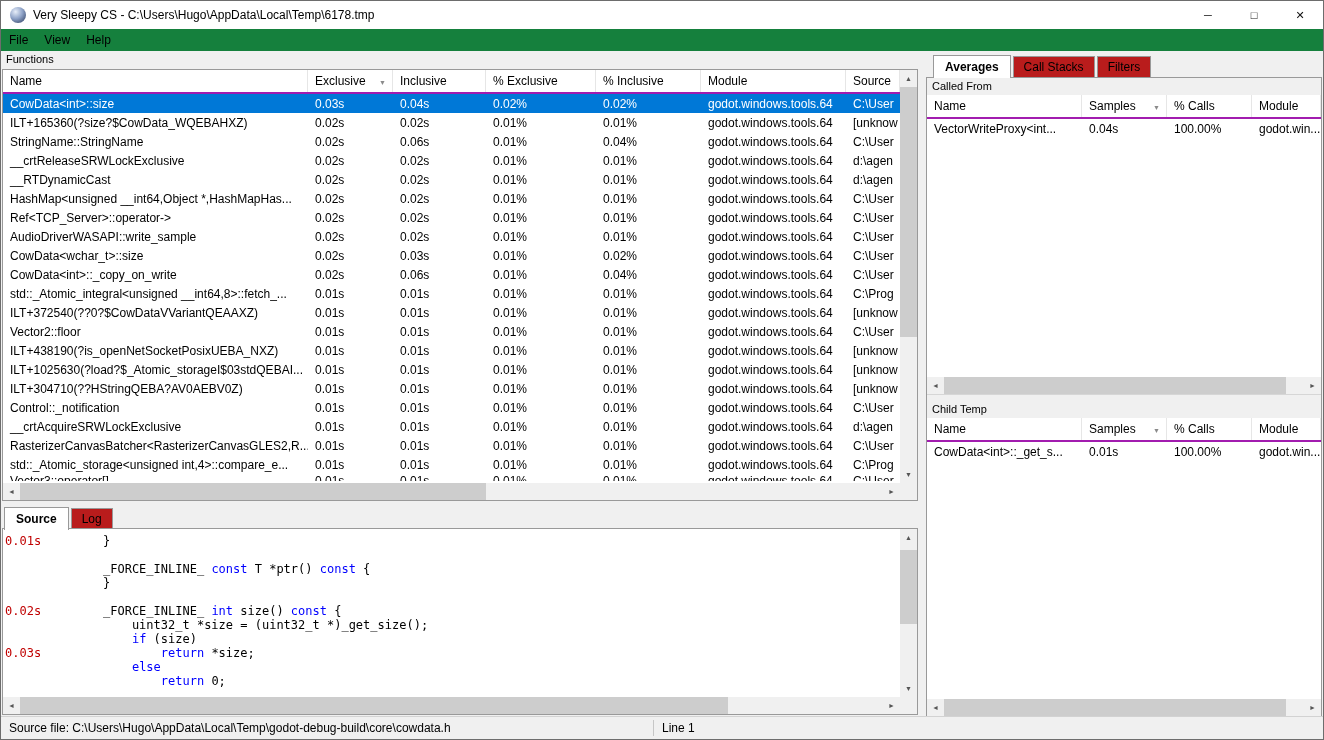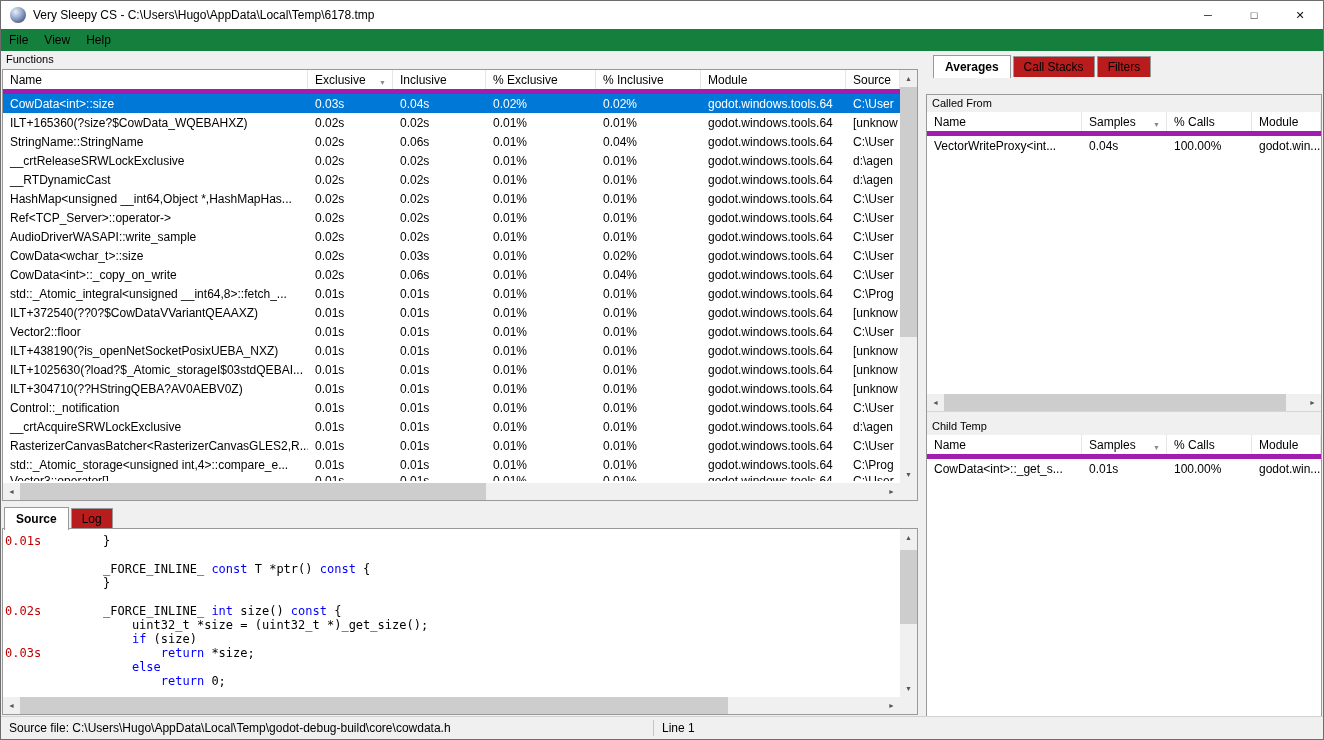--- a/index.html
+++ b/index.html
@@ -25,21 +25,21 @@
   .strack{flex:1;position:relative;background:#f0f0f0}
   .sthumb-h{position:absolute;top:0;height:17px;background:#cdcdcd}
   .vscroll{position:absolute;right:0;top:0;bottom:17px;width:17px;background:#f0f0f0;display:flex;flex-direction:column}
   .sthumb-v{position:absolute;left:0;width:17px;background:#cdcdcd}
   .scorner{position:absolute;right:0;bottom:0;width:17px;height:17px;background:#f0f0f0}
 
   
   .func-caption{position:absolute;left:1px;top:50px;width:916px;height:18px;font-size:11px;padding:2px 4px;background:#f0f0f0;white-space:nowrap}
   .func-box{position:absolute;left:1px;top:68px;width:916px;height:432px;background:#fff;border:1px solid #999}
   .func-main{position:absolute;left:0;top:0;right:17px;bottom:0;display:flex;flex-direction:column;overflow:hidden}
-  .fhdr{display:flex;height:24px;border-bottom:5px solid #a21caf;flex-shrink:0;background:#fff}
+  .fhdr{display:flex;height:24px;border-bottom:2px solid #a21caf;flex-shrink:0;background:#fff}
   .fh{position:relative;display:flex;align-items:center;padding-left:7px;border-right:1px solid #e6e6e6;overflow:hidden;white-space:nowrap;flex-shrink:0}
   .sort{position:absolute;right:6px;top:9px;font-size:7px;color:#8a8a8a;line-height:1}
   .fbody{flex:1;overflow:hidden}
   .trow{display:flex;height:19px;align-items:center;white-space:nowrap}
   .trow.partial{height:7px;overflow:hidden;align-items:flex-start}
   .trow.selected{background:#0078d7;color:#fff}
   .tcell{padding-left:7px;overflow:hidden;white-space:nowrap;flex-shrink:0}
   .func-box .col-name{width:305px}
   .func-box .col-exclusive{width:85px}
   .func-box .col-inclusive{width:93px}
@@ -60,21 +60,21 @@
     font-family:"DejaVu Sans Mono",monospace;font-size:12px;line-height:14px}
   .srcline{display:flex;height:14px;white-space:pre}
   .srctime{width:100px;flex-shrink:0;color:#c00000;padding-left:2px}
   .srccode{white-space:pre}
   .kw{color:#0000ff}
   .src-box .vscroll{bottom:17px}
   .src-hscroll{position:absolute;left:0;right:17px;bottom:0}
 
   
   .right-tabs{position:absolute;left:932px;top:54px;height:22px}
-  .right-box{position:absolute;left:925px;top:93px;width:396px;height:640px;background:#fff;border:1px solid #999;display:flex;flex-direction:column;overflow:hidden}
+  .right-box{position:absolute;left:925px;top:76px;width:396px;height:640px;background:#fff;border:1px solid #999;display:flex;flex-direction:column;overflow:hidden}
   .rp-caption{height:17px;background:#f0f0f0;font-size:11px;padding:2px 5px;flex-shrink:0;white-space:nowrap}
   .rp-table{background:#fff;display:flex;flex-direction:column;overflow:hidden;border-bottom:1px solid #d6d6d6}
   .rp-table.top{height:300px}
   .rp-table.bottom{flex:1;border-bottom:none}
   .rp-splitter{height:6px;background:#f0f0f0;flex-shrink:0}
   .right-box .col-name{width:155px}
   .right-box .col-samples{width:85px}
   .right-box .col-pct_calls{width:85px}
   .right-box .col-module{width:auto;flex:1 1 auto}
 

